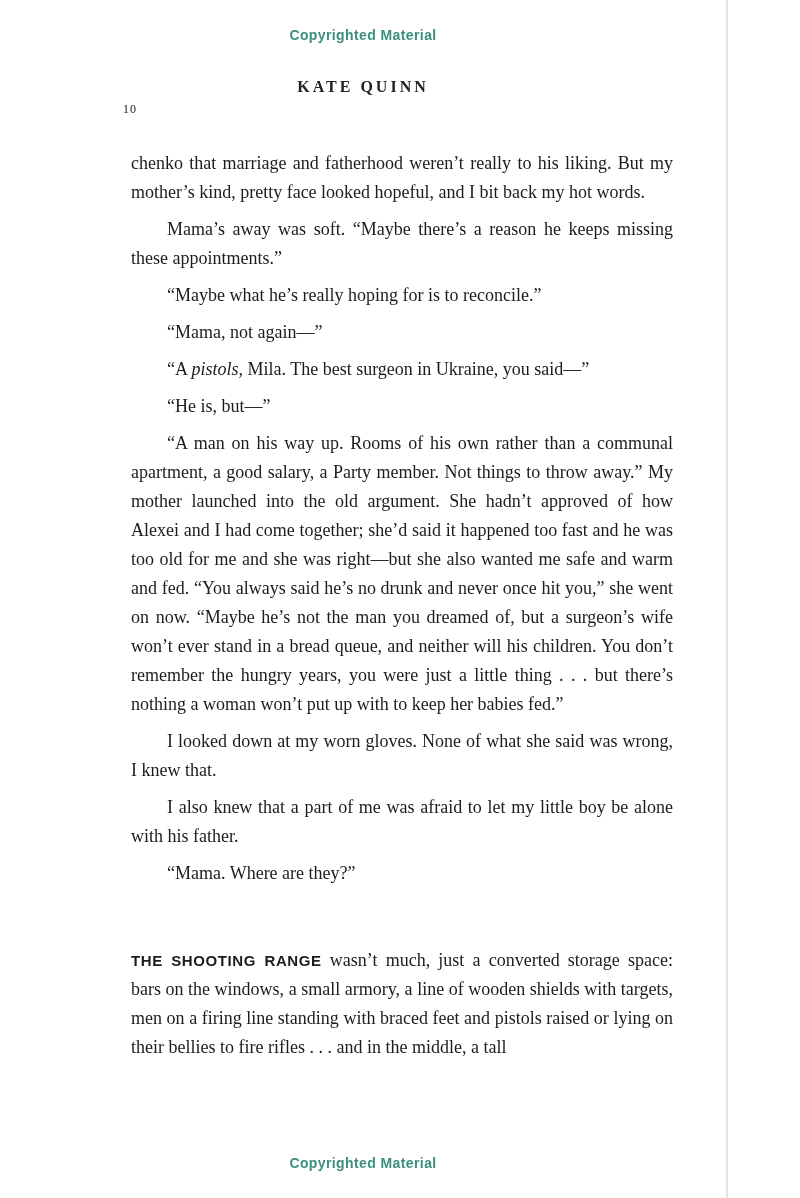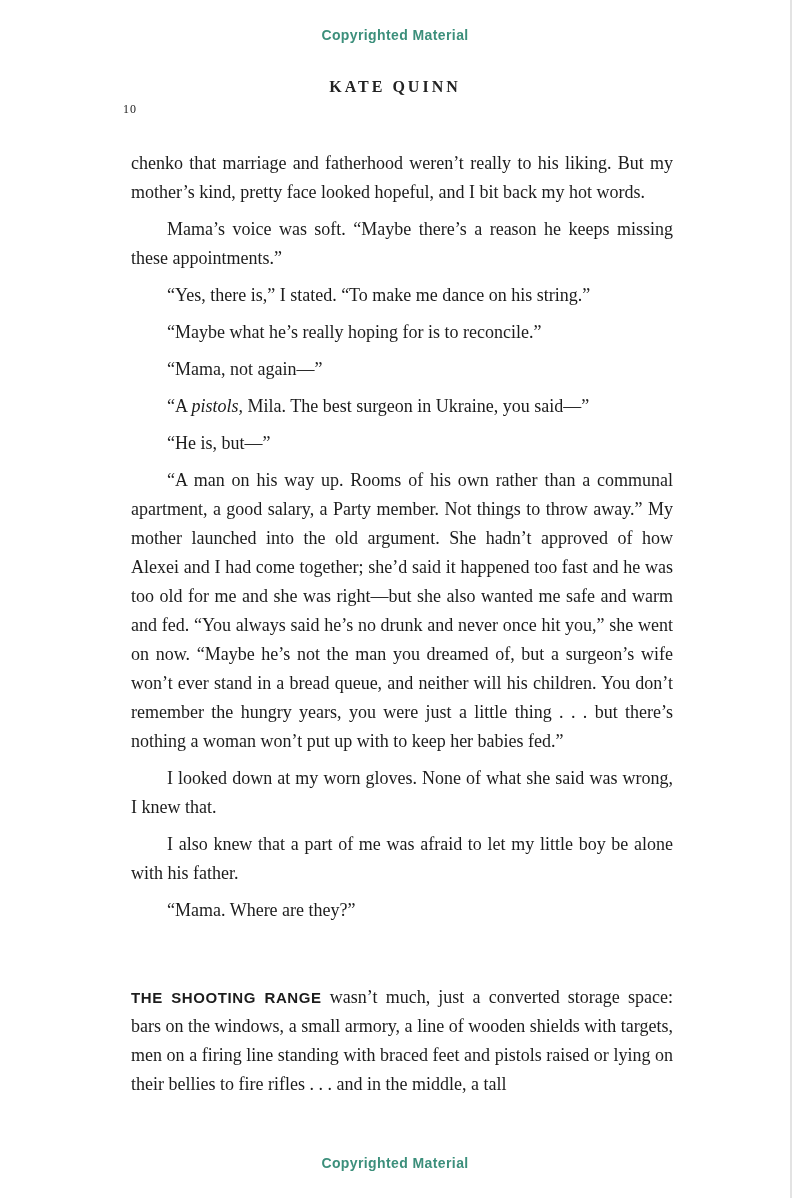--- a/index.html
+++ b/index.html
@@ -2,21 +2,21 @@
 <html><head>
 <meta charset="utf-8">
 <style>
   html, body {
     margin: 0;
     padding: 0;
     background: #ffffff;
   }
   .page {
     position: relative;
-    width: 792px;
+    width: 728px;
     height: 1198px;
     background: #ffffff;
     border-right: 2px solid #e3e3e3;
     box-sizing: border-box;
     font-family: "Liberation Serif", serif;
     color: #1c1c1c;
     overflow: hidden;
   }
   .copyright {
     position: absolute;
@@ -91,23 +91,22 @@
   <div class="copyright top" style="color: rgb(60, 143, 123);">Copyrighted Material</div>
 
   <div class="page-number">10</div>
 
   <div class="running-header">KATE QUINN</div>
 
   <div class="body-text">
 
     <p class="no-indent">chenko that marriage and fatherhood weren’t really to his liking. But my mother’s kind, pretty face looked hopeful, and I bit back my hot words.</p>
 
-    <p>Mama’s voice was soft. “Maybe there’s a reason he keeps missing these appointments.”</p>
+    <p>Mama’s away was soft. “Maybe there’s a reason he keeps missing these appointments.”</p>
 
-    <p>“Yes, there is,” I stated. “To make me dance on his string.”</p>
 
     <p>“Maybe what he’s really hoping for is to reconcile.”</p>
 
     <p>“Mama, not again—”</p>
 
     <p><span>“A </span><span class="italic">pistols,</span><span> Mila. The best surgeon in Ukraine, you said—”</span></p>
 
     <p>“He is, but—”</p>
 
     <p>“A man on his way up. Rooms of his own rather than a communal apartment, a good salary, a Party member. Not things to throw away.” My mother launched into the old argument. She hadn’t approved of how Alexei and I had come together; she’d said it happened too fast and he was too old for me and she was right—but she also wanted me safe and warm and fed. “You always said he’s no drunk and never once hit you,” she went on now. “Maybe he’s not the man you dreamed of, but a surgeon’s wife won’t ever stand in a bread queue, and neither will his children. You don’t remember the hungry years, you were just a little thing . . . but there’s nothing a woman won’t put up with to keep her babies fed.”</p>

